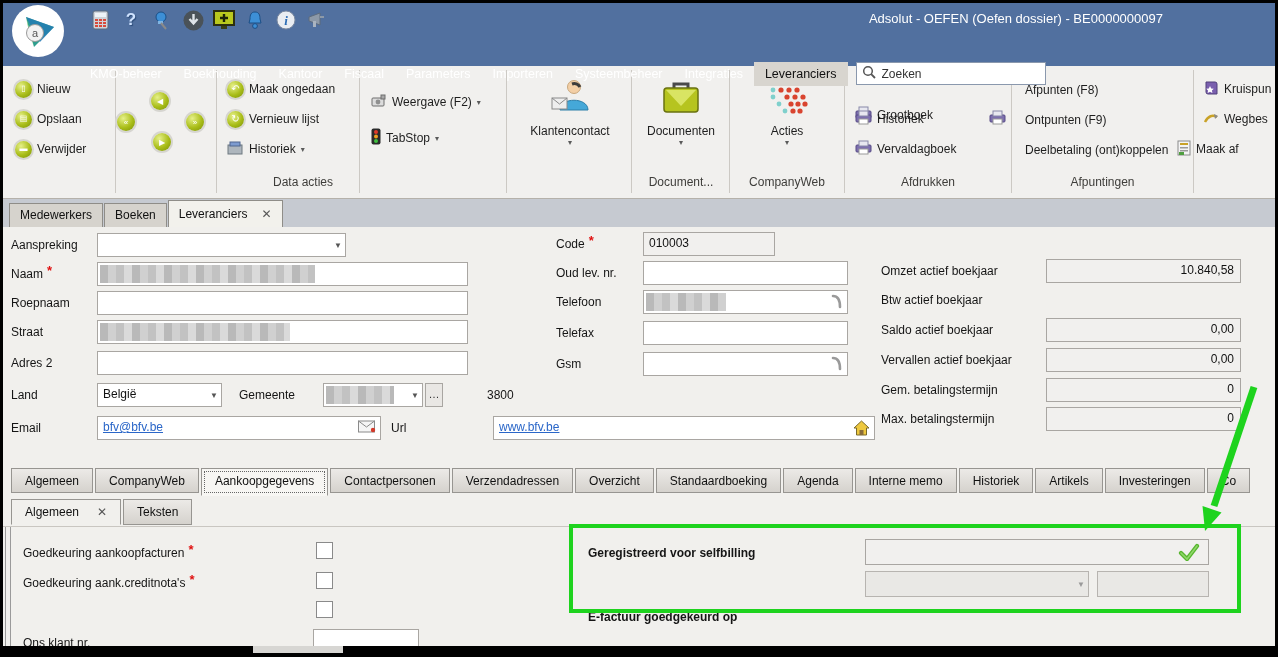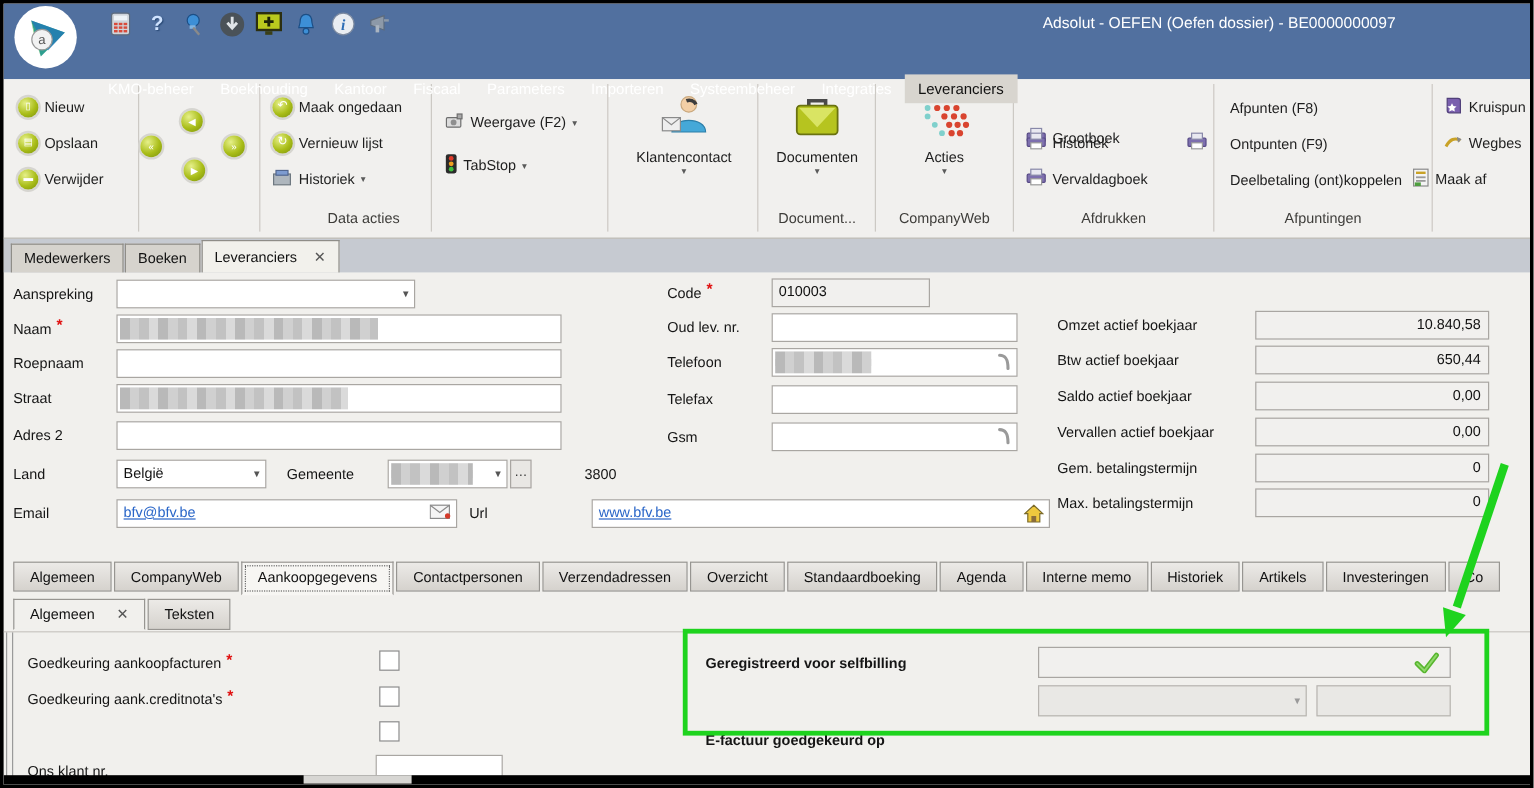--- a/index.html
+++ b/index.html
@@ -153,20 +153,27 @@
   <div class="menurow">
     <div class="mtab">KMO-beheer</div>
     <div class="mtab">Boekhouding</div>
     <div class="mtab">Kantoor</div>
     <div class="mtab">Fiscaal</div>
     <div class="mtab">Parameters</div>
     <div class="mtab">Importeren</div>
     <div class="mtab">Systeembeheer</div>
     <div class="mtab">Integraties</div>
     <div class="mtab active">Leveranciers</div>
+    <div class="searchbox">
+      <span><svg width="14" height="14">
+            <circle cx="6" cy="6" r="4.3" fill="none" stroke="#555" stroke-width="1.5"></circle>
+            <line x1="9.2" y1="9.2" x2="13" y2="13" stroke="#555" stroke-width="1.8"></line>
+          </svg></span>
+      <input placeholder="Zoeken" style="">
+    </div>
   </div>
 
   <div class="ribbon">
     <div class="rbtn" style="left:12px;top:14px;">
         <span class="sphere">
           <span class="g">▯</span>
         </span>
         <span>Nieuw</span>
       </div>
     <div class="rbtn" style="left:12px;top:44px;">
@@ -438,21 +445,20 @@
   <div class="fld" style="left:640px;top:349px;width:205px;">
     <span></span>
     <span class="infld-ic"><svg width="14" height="16">
           <path d="M4 2 C10 2 11 7 11 13" fill="none" stroke="#9a9a9a" stroke-width="2.6" stroke-linecap="round"></path>
         </svg></span>
   </div>
 
   <div class="lbl" style="left:878px;top:256px;">Omzet actief boekjaar</div>
   <div class="fld ro num" style="left:1043px;top:256px;width:195px;">10.840,58</div>
   <div class="lbl" style="left:878px;top:285px;">Btw actief boekjaar</div>
-  <div class="fld ro num" style="left:1043px;top:285px;width:195px;">650,44</div>
   <div class="lbl" style="left:878px;top:315px;">Saldo actief boekjaar</div>
   <div class="fld ro num" style="left:1043px;top:315px;width:195px;">0,00</div>
   <div class="lbl" style="left:878px;top:345px;">Vervallen actief boekjaar</div>
   <div class="fld ro num" style="left:1043px;top:345px;width:195px;">0,00</div>
   <div class="lbl" style="left:878px;top:375px;">Gem. betalingstermijn</div>
   <div class="fld ro num" style="left:1043px;top:375px;width:195px;">0</div>
   <div class="lbl" style="left:878px;top:404px;">Max. betalingstermijn</div>
   <div class="fld ro num" style="left:1043px;top:404px;width:195px;">0</div>
 
   <div class="subtabs">

